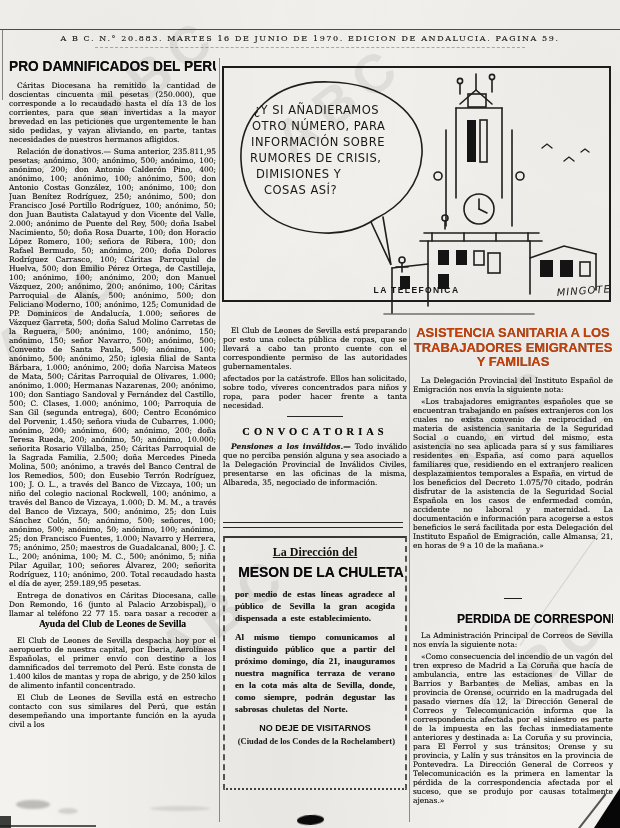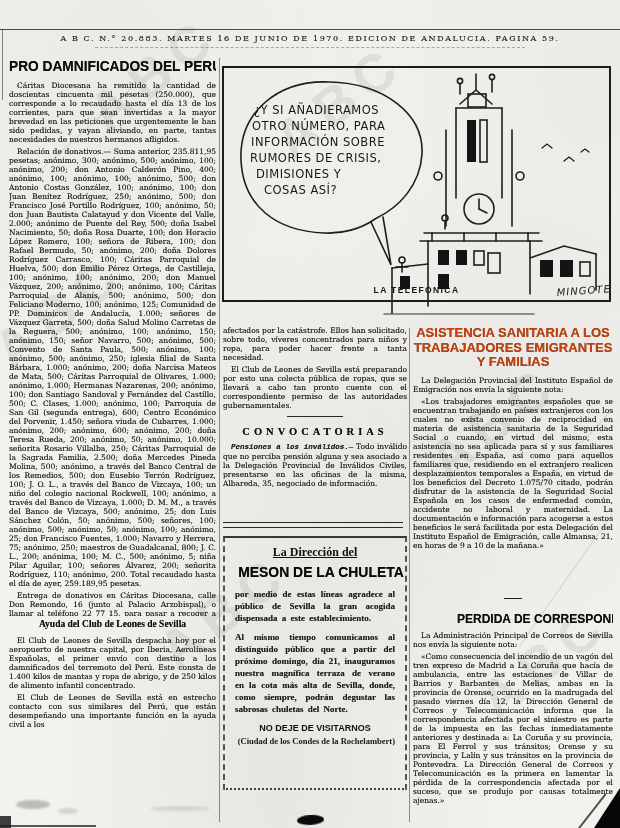--- a/index.html
+++ b/index.html
@@ -32,21 +32,21 @@
   .subhead-club{text-align:center;font:bold 9.5px/11px "Liberation Serif",serif;color:#111;
       margin:3px 8px 6px 8px;text-shadow:0 0 .5px rgba(0,0,0,.5);}
   #cartoon{position:absolute;left:222px;top:66px;width:389px;height:236px;
       border:2px solid #1c1c1c;box-sizing:border-box;z-index:2;filter:blur(0.15px);}
   .cartoon-caption{position:absolute;bottom:5px;left:0;right:0;text-align:center;
       font:bold 8.5px "Liberation Sans",sans-serif;letter-spacing:1.4px;color:#151515;}
   .rule-short{width:56px;height:1px;background:#2a2a2a;margin:6px auto 7px auto;}
   .notas-title{text-align:center;font:600 10.5px/15px "Liberation Serif",serif;letter-spacing:4px;
       color:#111;white-space:nowrap;text-shadow:0 0 .5px rgba(0,0,0,.55);}
   .notas-p{margin-top:3px;}
-  .notas-lead{font-weight:bold;font-style:italic;font-family:Liberation Mono, monospace;}
+  .notas-lead{font-weight:bold;font-style:italic;}
   .double-rule{position:absolute;top:196px;left:0;right:4px;height:4px;
       border-top:1px solid #2a2a2a;border-bottom:1px solid #2a2a2a;}
   .ad{position:absolute;top:210px;left:0;width:100%;height:254px;box-sizing:border-box;
       border-top:2px solid #3a3a3a;border-bottom:2px dotted #444;
       border-left:2px dashed #555;border-right:2px dashed #555;padding:7px 10px 4px 10px;}
   .ad-intro{text-align:center;font:bold 12px "Liberation Serif",serif;color:#151515;margin:0 0 4px 0;text-decoration:underline;}
   .ad-title{text-align:center;font:bold 14.5px "Liberation Sans",sans-serif;color:#0e0e0e;
       transform:scaleX(0.96);margin:0 0 8px 0;white-space:nowrap;text-shadow:0 0 .5px rgba(0,0,0,.6);}
   .ad-p{font:bold 9px/12px "Liberation Serif",serif;text-align:justify;color:#1c1c1c;
       word-spacing:2px;margin:0 0 7px 0;text-shadow:0 0 .4px rgba(0,0,0,.4);}
@@ -174,22 +174,22 @@
       <text x="26" y="94" font-size="11.5" letter-spacing="0.5">RUMORES DE CRISIS,</text>
       <text x="32" y="110" font-size="11.5" letter-spacing="0.5">DIMISIONES Y</text>
       <text x="40" y="126" font-size="11.5" letter-spacing="0.5">COSAS ASÍ?</text>
       <text x="333" y="228" font-size="10" font-style="italic" letter-spacing="1" transform="rotate(-4 333 228)">MINGOTE</text>
     </g>
   </svg>
   <div class="cartoon-caption">LA TELEFONICA</div>
 </div>
 
 <div class="col" id="col-mid" style="left:223px;top:326px;width:184px;height:498px;">
+  <p class="body-text indent">El Club de Leones de Sevilla está preparando por esto una colecta pública de ropas, que se llevará a cabo tan pronto cuente con el correspondiente permiso de las autoridades gubernamentales.</p>
   <p class="body-text">afectados por la catástrofe. Ellos han solicitado, sobre todo, víveres concentrados para niños y ropa, para poder hacer frente a tanta necesidad.</p>
-  <p class="body-text indent">El Club de Leones de Sevilla está preparando por esto una colecta pública de ropas, que se llevará a cabo tan pronto cuente con el correspondiente permiso de las autoridades gubernamentales.</p>
   <div class="rule-short"></div>
   <div class="notas-title">CONVOCATORIAS</div>
   <p class="body-text indent notas-p"><span class="notas-lead">Pensiones a los inválidos.—</span><span> Todo inválido que no perciba pensión alguna y sea asociado a la Delegación Provincial de Inválidos Civiles, presentarse en las oficinas de la misma, Albareda, 35, negociado de información.</span></p>
   <div class="double-rule"></div>
   <div class="ad">
     <div class="ad-intro">La Dirección del</div>
     <div class="ad-title">MESON DE LA CHULETA</div>
     <p class="ad-p">por medio de estas líneas agradece al público de Sevilla la gran acogida dispensada a este establecimiento.</p>
     <p class="ad-p">Al mismo tiempo comunicamos al distinguido público que a partir del próximo domingo, día 21, inauguramos nuestra magnífica terraza de verano en la cota más alta de Sevilla, donde, como siempre, podrán degustar las sabrosas chuletas del Norte.</p>
     <div class="ad-cta">NO DEJE DE VISITARNOS</div>

